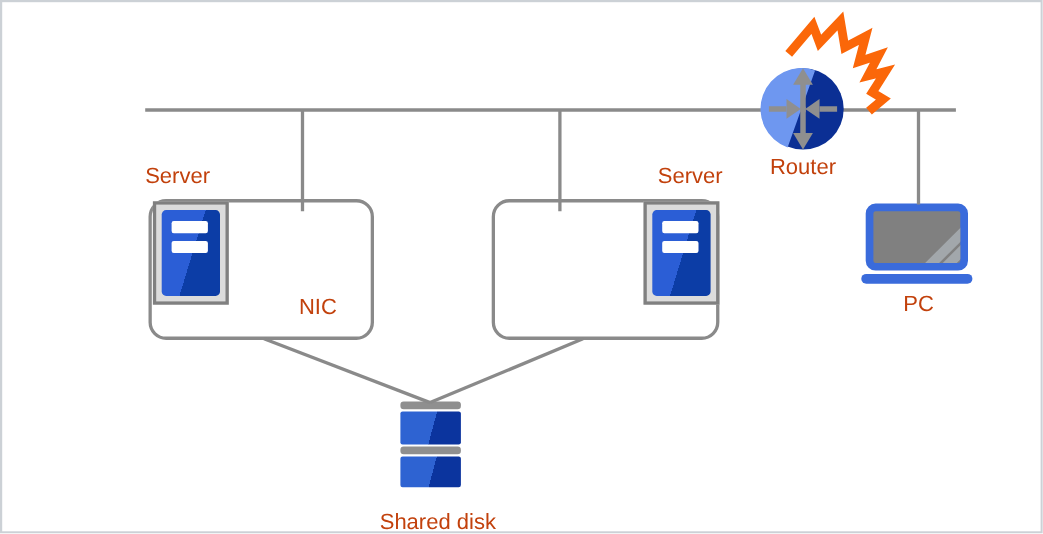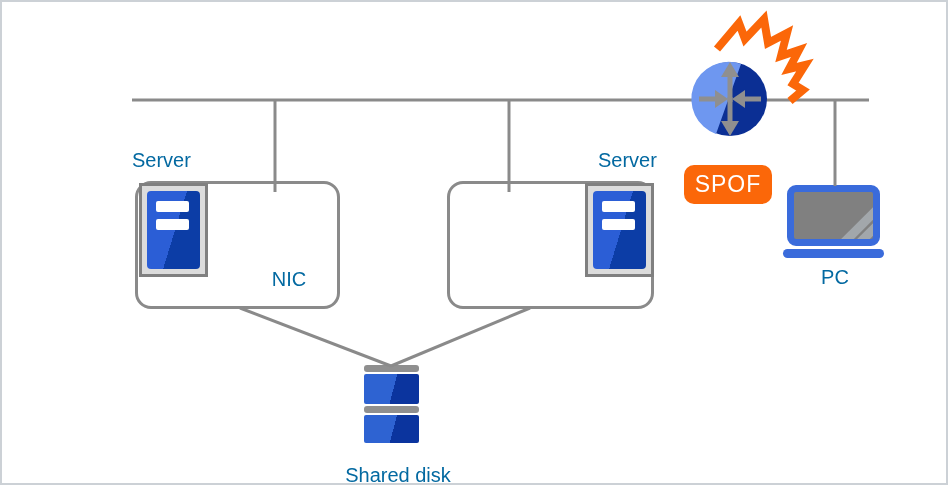--- a/index.html
+++ b/index.html
@@ -48,21 +48,21 @@
   .stripe1{right:14px;bottom:-28px;}
   .stripe2{right:0px;bottom:-30px;}
   #pc-base{position:absolute;left:781px;top:247px;width:101px;height:9px;background:#3a6bdb;border-radius:5px;}
   
   #spof-badge{
     position:absolute;left:682px;top:163px;width:88px;height:39px;border-radius:10px;
     background:#fb6709;color:#ffffff;font-size:23px;letter-spacing:1px;
     display:flex;align-items:center;justify-content:center;
   }
   
-  .lbl{position:absolute;color:#0369a1;font-size:20px;white-space:nowrap;}
+  .lbl{position:absolute;color:#c2410c;font-size:20px;white-space:nowrap;}
   .lbl.center{text-align:center;}
   #lbl-server1{left:130px;top:147px;}
   #lbl-server2{left:596px;top:147px;}
   #lbl-nic{left:252px;top:266px;width:70px;}
   #lbl-router{left:683px;top:139px;width:90px;}
   #lbl-pc{left:801px;top:264px;width:64px;}
   #lbl-disk{left:320px;top:446px;width:152px;margin-top:16px;}
   svg.overlay{position:absolute;left:0;top:0;pointer-events:none;}
   .z1{z-index:1}.z2{z-index:2}.z3{z-index:3}.z4{z-index:4}
 </style>
@@ -140,23 +140,21 @@
   </div>
 
   <div class="z3">
     <div id="pc-screen">
       <div class="pc-stripe stripe1"></div>
       <div class="pc-stripe stripe2"></div>
     </div>
     <div id="pc-base"></div>
   </div>
 
-  <div id="spof-badge" class="z4">
-    <span>SPOF</span>
-  </div>
 
   <div id="lbl-server1" class="lbl z4">Server</div>
   <div id="lbl-server2" class="lbl z4">Server</div>
   <div id="lbl-nic" class="lbl z4 center">NIC</div>
+  <div id="lbl-router" class="lbl z4 center">Router</div>
   <div id="lbl-pc" class="lbl z4 center">PC</div>
   <div id="lbl-disk" class="lbl z4 center">Shared disk</div>
 
 </div>
 
 </body></html>

